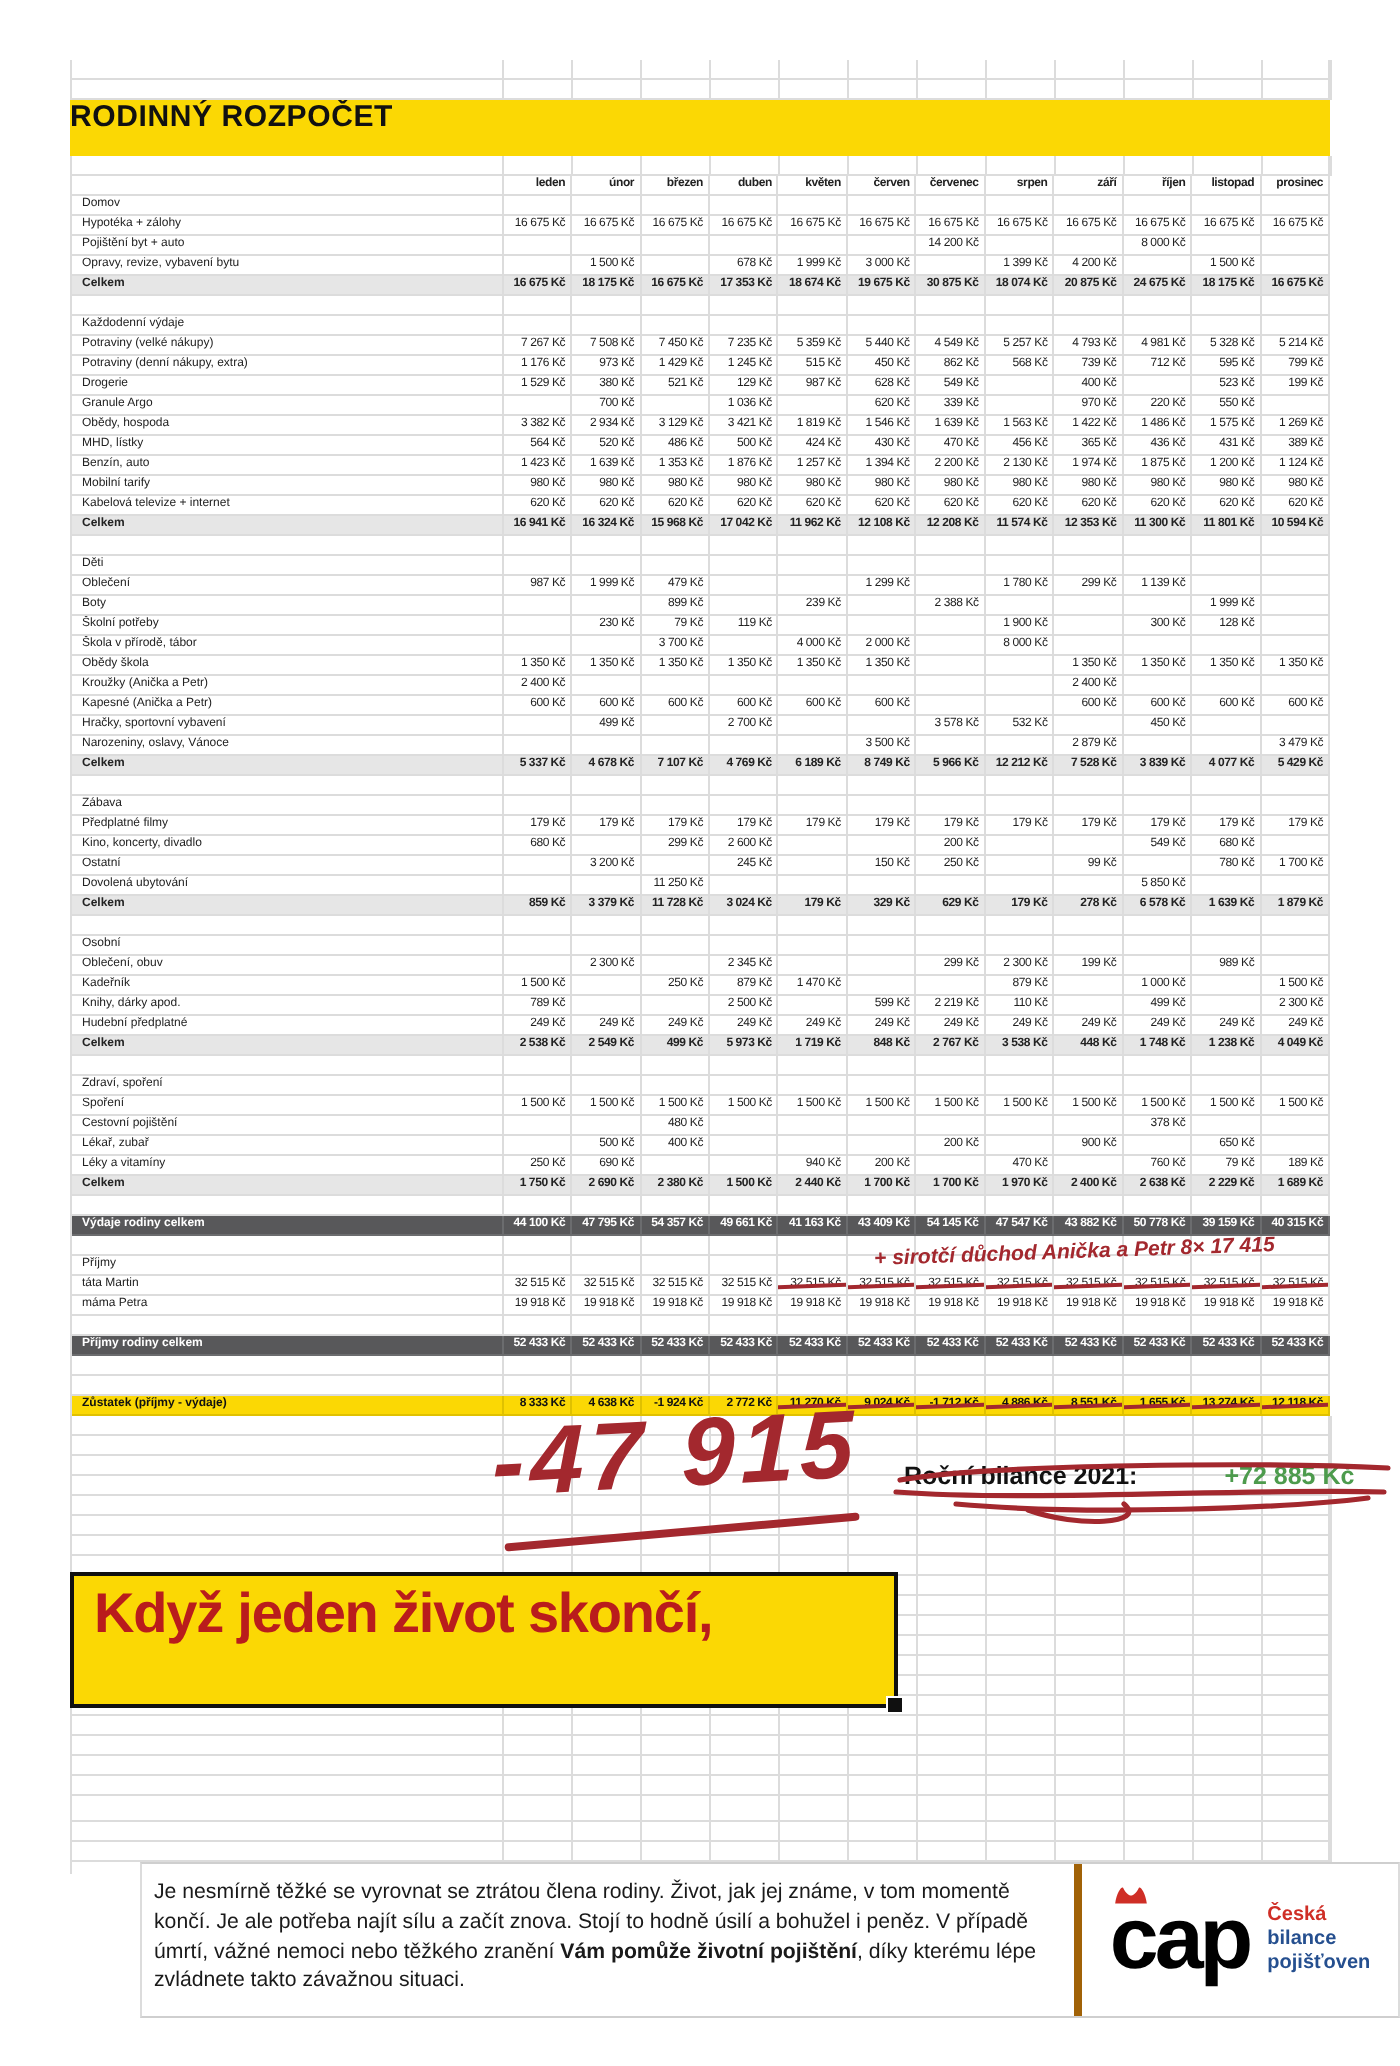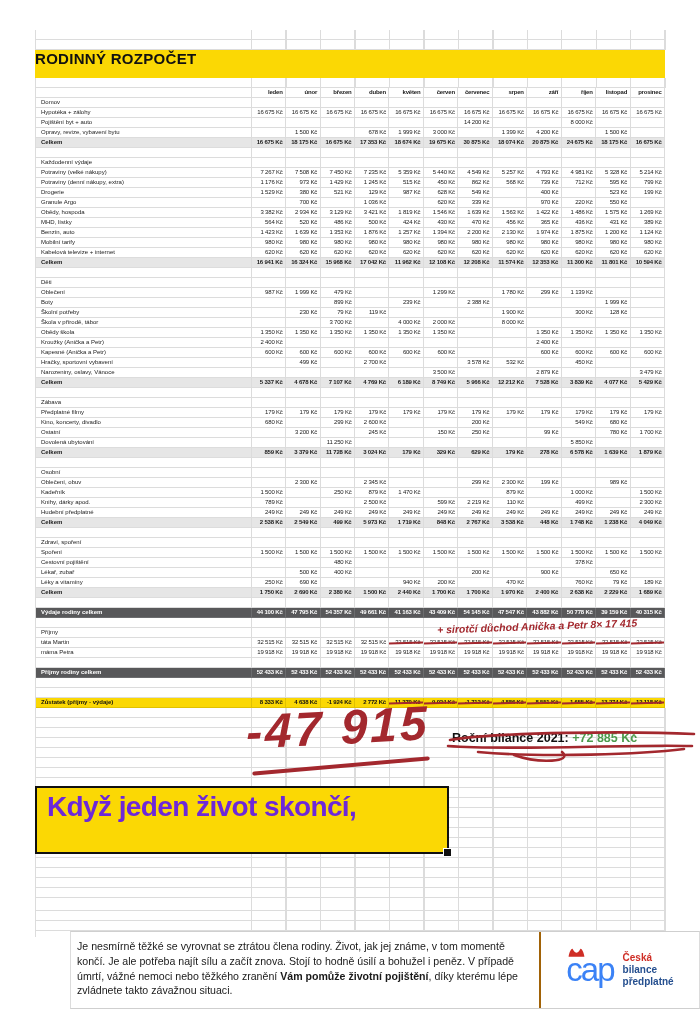--- a/index.html
+++ b/index.html
@@ -29,35 +29,35 @@
     background:#a3282e;transform:rotate(-2deg);z-index:3;}
   
   .hand{color:#a3282e;font-weight:bold;font-style:italic;}
   #note{position:absolute;left:437px;top:620px;font-size:10.5px;transform:rotate(-2deg);white-space:nowrap;z-index:5;}
   #big-number{position:absolute;left:246px;top:700px;font-size:48px;letter-spacing:3px;
     transform:rotate(-3deg) skewX(-3deg);z-index:5;}
   #big-underline{position:absolute;left:252px;top:764px;width:178px;height:3.5px;background:#a3282e;
     border-radius:2px;transform:rotate(-5deg);z-index:5;}
   #bilance{position:absolute;left:452px;top:731px;font-size:12.5px;font-weight:bold;white-space:nowrap;z-index:4;}
   #bilance .lbl{color:#111;}
-  #bilance .val{color:#4d9b4d;}
+  #bilance .val{color:#4d9b4d;margin-left:40px;}
   #bilance-scribble{position:absolute;left:444px;top:718px;width:256px;height:46px;z-index:5;}
   
   #headline{position:absolute;left:35px;top:786px;width:414px;height:68px;background:#fbd804;
     border:2px solid #101010;box-sizing:border-box;padding:3px 10px;z-index:4;}
-  #headline .hl{font-size:28px;font-weight:bold;color:#6d28d9;line-height:1.12;letter-spacing:-.6px;}
+  #headline .hl{font-size:28px;font-weight:bold;color:#b91c1c;line-height:1.12;letter-spacing:-.6px;}
   #headline .handle{position:absolute;right:-5px;bottom:-5px;width:7px;height:7px;background:#101010;border:1px solid #fff;}
   
   #info{position:absolute;left:35px;top:901px;width:630px;height:78px;box-sizing:border-box;
     border-top:1px solid #cfcfcf;border-bottom:1px solid #cfcfcf;border-left:1px solid #dcdcdc;
     border-right:1px solid #dcdcdc;display:flex;background:#fff;z-index:4;}
   .info-text{width:470px;box-sizing:border-box;padding:7px 12px 0 6px;font-size:10.6px;line-height:1.4;
-    color:#1a1a1a;border-right:2px solid #a16207;}
+    color:#1a1a1a;border-right:4px solid #a16207;}
   .logo-cell{flex:1;display:flex;align-items:center;justify-content:center;gap:9px;}
-  .wordmark{position:relative;font-size:33px;font-weight:normal;color:#3b82f6;letter-spacing:-2px;line-height:.9;}
+  .wordmark{position:relative;font-size:44px;font-weight:bold;color:#000000;letter-spacing:-2px;line-height:.9;}
   .crown{position:absolute;top:-8px;left:1px;width:19px;height:10px;}
   .logo-name{font-size:10px;font-weight:bold;line-height:1.18;}
   .logo-name .red{color:#cf2e26;}
   .logo-name .blue{color:#254f8f;}
 </style>
 </head>
 <body>
 
 <div class="page">
   <div class="sheet">
@@ -1006,21 +1006,21 @@
       <div class="logo-cell">
         <div class="wordmark">
           <svg class="crown" viewBox="0 0 24 12">
             <path d="M2 12 C3 5 6 1 7 2 C9 6 11 7 12 7 C13 7 15 6 17 2 C18 1 21 5 22 12 Z" fill="#cf2e26"></path>
           </svg>
           <span>cap</span>
         </div>
         <div class="logo-name">
           <div class="red">Česká</div>
           <div class="blue">bilance</div>
-          <div class="blue">předplatné</div>
+          <div class="blue">pojišťoven</div>
         </div>
       </div>
     </div>
     <div class="grid-fill" style="height:36px;"></div>
   </div>
 
   <div id="note" class="hand">+ sirotčí důchod Anička a Petr 8× 17 415</div>
   <div id="big-number" class="hand">-47 915</div>
   <div id="big-underline"></div>
   <div id="bilance">

